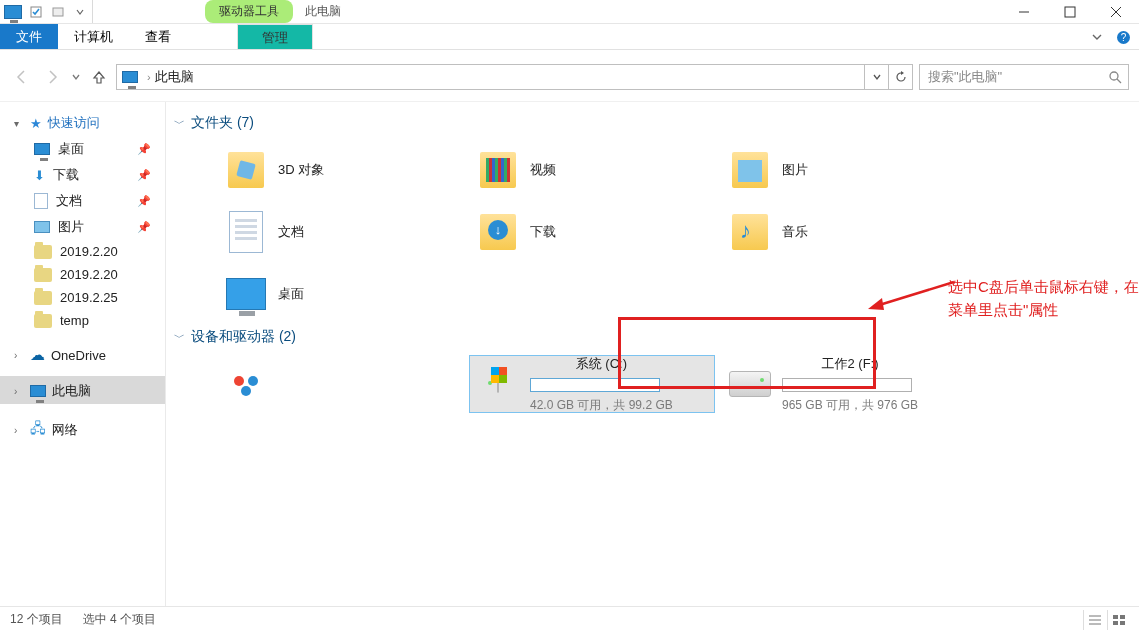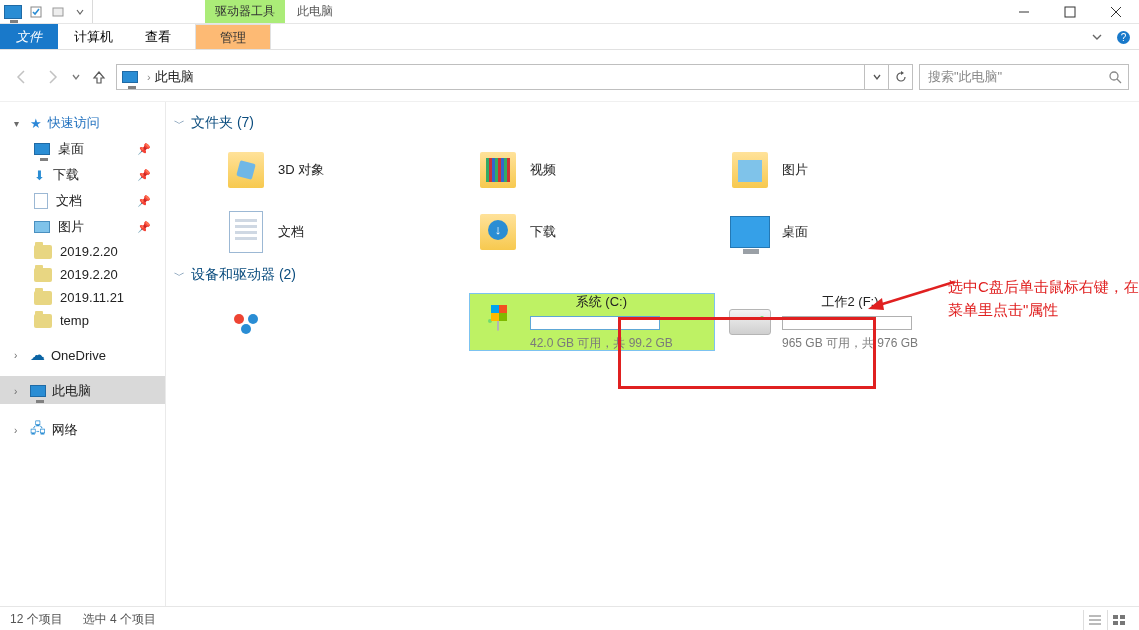--- a/index.html
+++ b/index.html
@@ -8,37 +8,37 @@
   
   .titlebar {
     display: flex; align-items: stretch; height: 24px;
     background: #fff; border-bottom: 1px solid #e6e6e6;
     position: relative; font-size: 12px; color: #333;
   }
   .titlebar .qa { display:flex; align-items:center; gap:6px; padding:0 4px; border-right:1px solid #dadada;}
   .sysicon { width:18px; height:18px; display:flex; align-items:center; justify-content:center;}
   .titlebar .qa .qabtn { width:16px; height:16px; display:flex; align-items:center; justify-content:center;}
   .titlebar .ctxtab {
-    width: 80px; display:flex; align-items:center; justify-content:center;
-    background:#abec78; color:#333;
+    width: 88px; display:flex; align-items:center; justify-content:center;
+    background:#abec78; color:#333;border-radius:8px;
   }
   .titlebar .wintitle { flex:1; display:flex; align-items:center; padding-left:12px; color:#555;}
   .titlebar .winbtns { display:flex;}
   .winbtn { width:46px; display:flex; align-items:center; justify-content:center;}
   .winbtn svg { stroke:#333;}
   
   .ribbon {
     display:flex; height:26px; font-size:13px; position:relative;
     border-bottom:1px solid #e1e1e1; align-items:stretch;
   }
   .ribbon .rtab { padding:4px 16px; color:#000000;}
-  .ribbon .rtab.file { background:#1979ca; color:#fff;font-style:italic; }
+  .ribbon .rtab.file { background:#1979ca; color:#fff; }
   .ribbon .rtab.ctx {
-    background:#fdba74; border:1px solid #e1e1e1; border-bottom:none;
-    color:#333; padding:4px 24px;
+    background:#14b8a6; border:1px solid #e1e1e1; border-bottom:none;
+    color:#333; padding:4px 24px;margin-left:42px;
   }
   .ribbon .expand { position:absolute; right:36px; top:0; height:26px;
     display:flex; align-items:center; }
   .ribbon .help { position:absolute; right:8px; top:0; height:26px;
     display:flex; align-items:center; }
 
   
   .addrrow {
     display:flex; align-items:center; gap:6px;
     padding:10px 10px; height:50px; border-bottom:1px solid #f0f0f0; margin-top:2px;
@@ -92,21 +92,21 @@
   .tile .ticon { width:44px; height:44px; display:flex; align-items:center; justify-content:center;}
   .tile .tlabels { display:flex; flex-direction:column; gap:2px; }
   .tile .tname { font-size:13px; color:#222;}
   .tile .tsub  { font-size:12px; color:#7a7a7a;}
 
   
   .drive .bar { width:130px; height:14px; border:1px solid #b0b0b0; margin:3px 0 3px 0;
     background:#fff; position:relative; }
   .drive .bar .fill { height:100%; background:#26a0da;}
   .drive.selected {
-    background:#bef264; outline:1px solid #7cc3f0;
+    background:#e5e5e5; outline:1px solid #7cc3f0;
   }
   .drive.selected .bar { border-color:#5ea7d6;}
   .redframe {
     position:absolute; border:3px solid #e02020; pointer-events:none;
     left:452px; top:215px; width:258px; height:72px;
   }
   .annotation {
     position:absolute; color:#e02020; font-size:15px; left:782px; top:174px; width:310px; line-height:1.5;
   }
   .arrow {
@@ -317,21 +317,21 @@
     <div class="navitem">
       <span class="smfolder grey"></span>
       <span>2019.2.20</span>
     </div>
     <div class="navitem">
       <span class="smfolder grey"></span>
       <span>2019.2.20</span>
     </div>
     <div class="navitem">
       <span class="smfolder grey"></span>
-      <span>2019.11.21</span>
+      <span>2019.2.25</span>
     </div>
     <div class="navitem">
       <span class="smfolder grey"></span>
       <span>temp</span>
     </div>
 
     <div class="navgap"></div>
     <div class="navtop">
       <span class="caret">›</span>
       <span class="cloudicon">☁</span>
@@ -389,20 +389,28 @@
         <span class="tlabels">
             <span class="tname">文档</span>
           </span>
       </div>
       <div class="tile">
         <span class="ticon">
             <span class="dlicon"></span>
           </span>
         <span class="tlabels">
             <span class="tname">下载</span>
+          </span>
+      </div>
+      <div class="tile">
+        <span class="ticon">
+            <span class="musicicon"></span>
+          </span>
+        <span class="tlabels">
+            <span class="tname">音乐</span>
           </span>
       </div>
       <div class="tile">
         <span class="ticon">
             <span class="deskicon"></span>
           </span>
         <span class="tlabels">
             <span class="tname">桌面</span>
           </span>
       </div>

